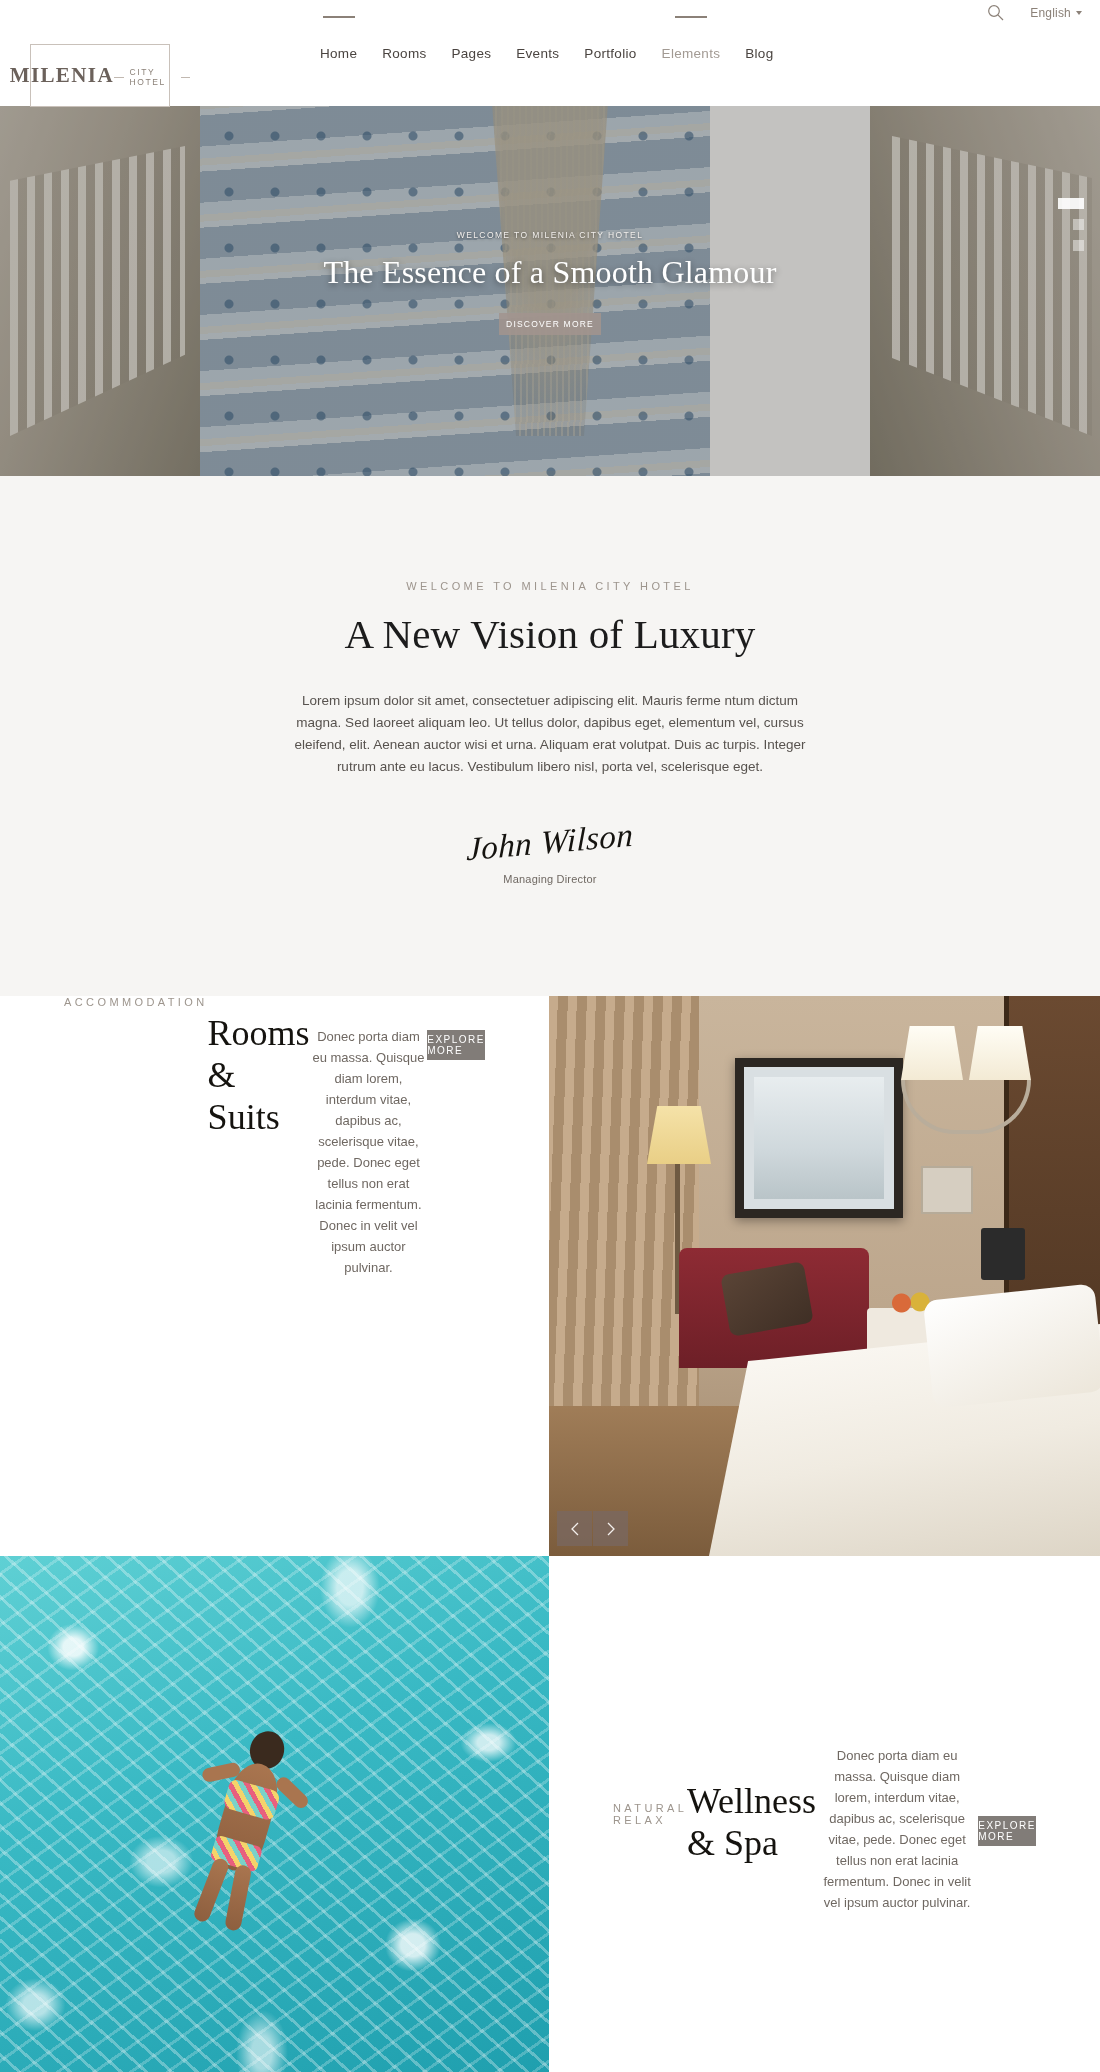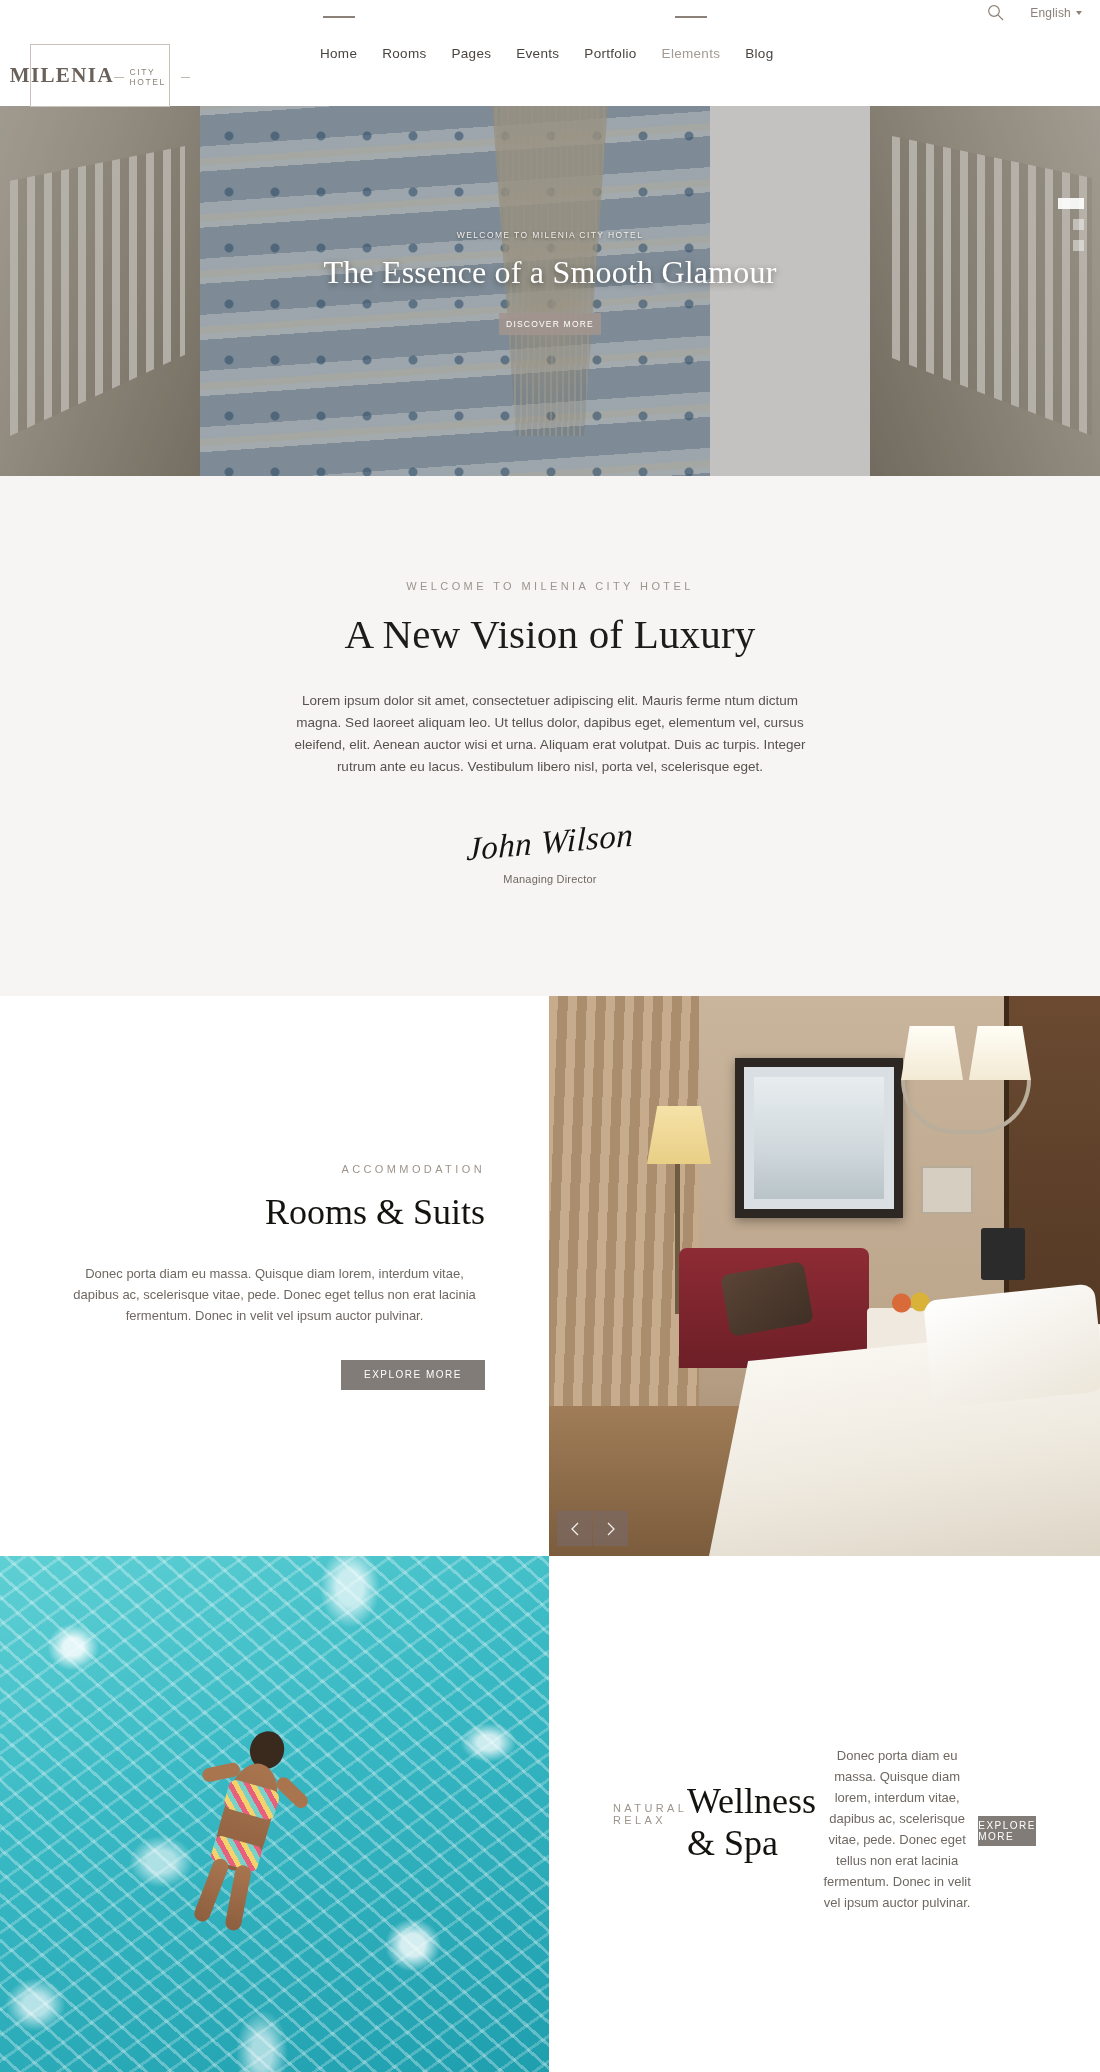--- a/index.html
+++ b/index.html
@@ -196,21 +196,21 @@
   }
   .sig-role { margin-top:12px; font-size:11px; color:#6f6862; letter-spacing:.2px; }
 
   
   .rooms {
     position:absolute; top:996px; left:0; width:1100px; height:560px;
     background:#ffffff;
   }
   .rooms-text {
     position:absolute; left:0; top:0; width:549px; height:560px;
-    display:flex; flex-direction:column; align-items:flex-end;
+    display:flex; flex-direction:row; align-items:flex-start;
     justify-content:center; padding:0 64px;
   }
   .sub-title {
     font-family:"Liberation Serif", serif;
     font-size:36px; font-weight:normal; color:#15130f; margin-top:16px;
   }
   .col-body {
     margin-top:30px; text-align:center;
     font-size:13px; line-height:21px; color:#6f6862;
   }

